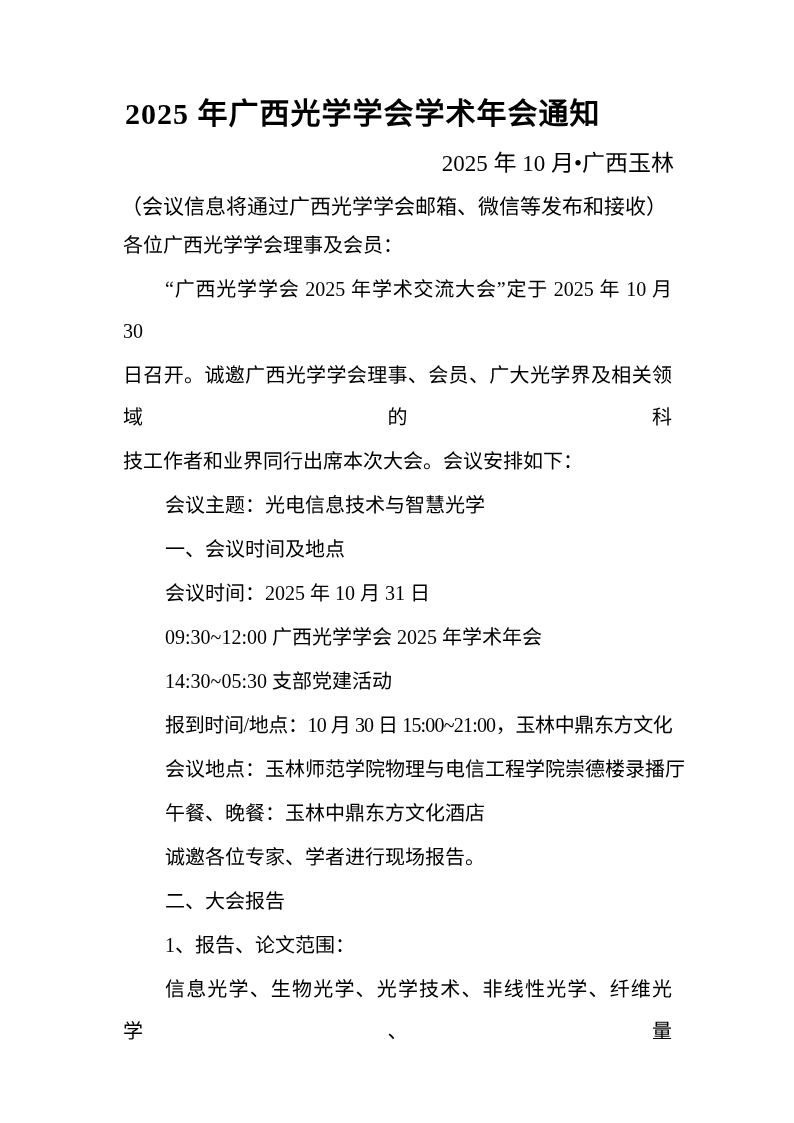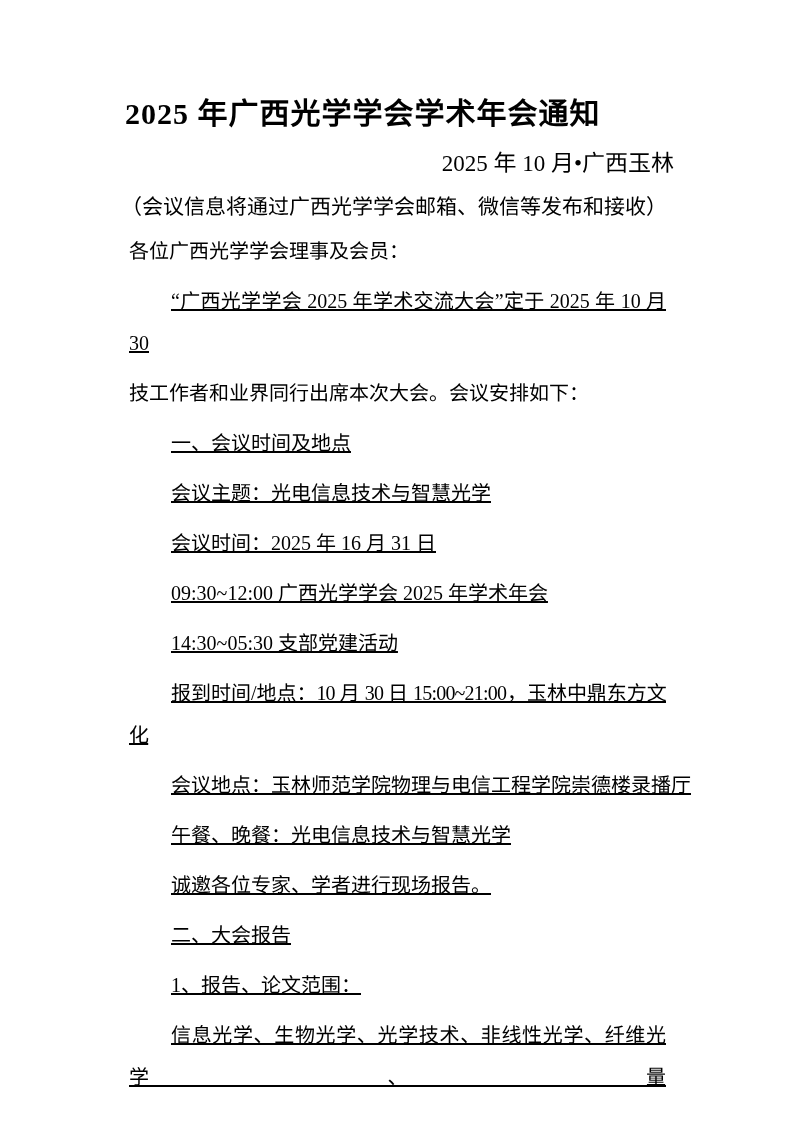--- a/index.html
+++ b/index.html
@@ -42,28 +42,27 @@
       margin: 13px 0 0 0;
       font-size: 21px;
       line-height: 30px;
       text-align: left;
       white-space: nowrap;
     }
     .doc-body {
       margin-top: 2px;
     }
     .line {
-      margin: 8px;
+      margin: 2px;
       font-size: 20px;
       line-height: 42px;
       white-space: nowrap;
     }
     .line.indent {
       text-indent: 42px;
-      text-decoration: underline;
     }
     .line.stretch {
       white-space: normal;
       text-align: justify;
       text-align-last: justify;
     }
     .line.tight {
       letter-spacing: -0.8px;
     }
   </style>
@@ -75,29 +74,30 @@
 
     <h1 class="title">2025 年广西光学学会学术年会通知</h1>
 
     <div class="subtitle">2025 年 10 月•广西玉林</div>
 
     <div class="note">（会议信息将通过广西光学学会邮箱、微信等发布和接收）</div>
 
     <div class="doc-body">
       <p class="line">各位广西光学学会理事及会员：</p>
       <p class="line indent stretch">“广西光学学会 2025 年学术交流大会”定于 2025 年 10 月 30</p>
+      <p class="line stretch">日召开。诚邀广西光学学会理事、会员、广大光学界及相关领域的科</p>
       <p class="line">技工作者和业界同行出席本次大会。会议安排如下：</p>
+      <p class="line indent">会议主题：光电信息技术与智慧光学</p>
       <p class="line indent">一、会议时间及地点</p>
-      <p class="line indent">会议主题：光电信息技术与智慧光学</p>
-      <p class="line indent">会议时间：2025 年 16 月 31 日</p>
+      <p class="line indent">会议时间：2025 年 10 月 31 日</p>
       <p class="line indent">09:30~12:00 广西光学学会 2025 年学术年会</p>
       <p class="line indent">14:30~05:30 支部党建活动</p>
       <p class="line indent stretch tight">报到时间/地点：10 月 30 日 15:00~21:00，玉林中鼎东方文化</p>
       <p class="line indent">会议地点：玉林师范学院物理与电信工程学院崇德楼录播厅</p>
-      <p class="line indent">午餐、晚餐：光电信息技术与智慧光学</p>
+      <p class="line indent">午餐、晚餐：玉林中鼎东方文化酒店</p>
       <p class="line indent">诚邀各位专家、学者进行现场报告。</p>
       <p class="line indent">二、大会报告</p>
       <p class="line indent">1、报告、论文范围：</p>
       <p class="line indent stretch">信息光学、生物光学、光学技术、非线性光学、纤维光学、量</p>
     </div>
 
   </div>
 </div>
 
 </body></html>

